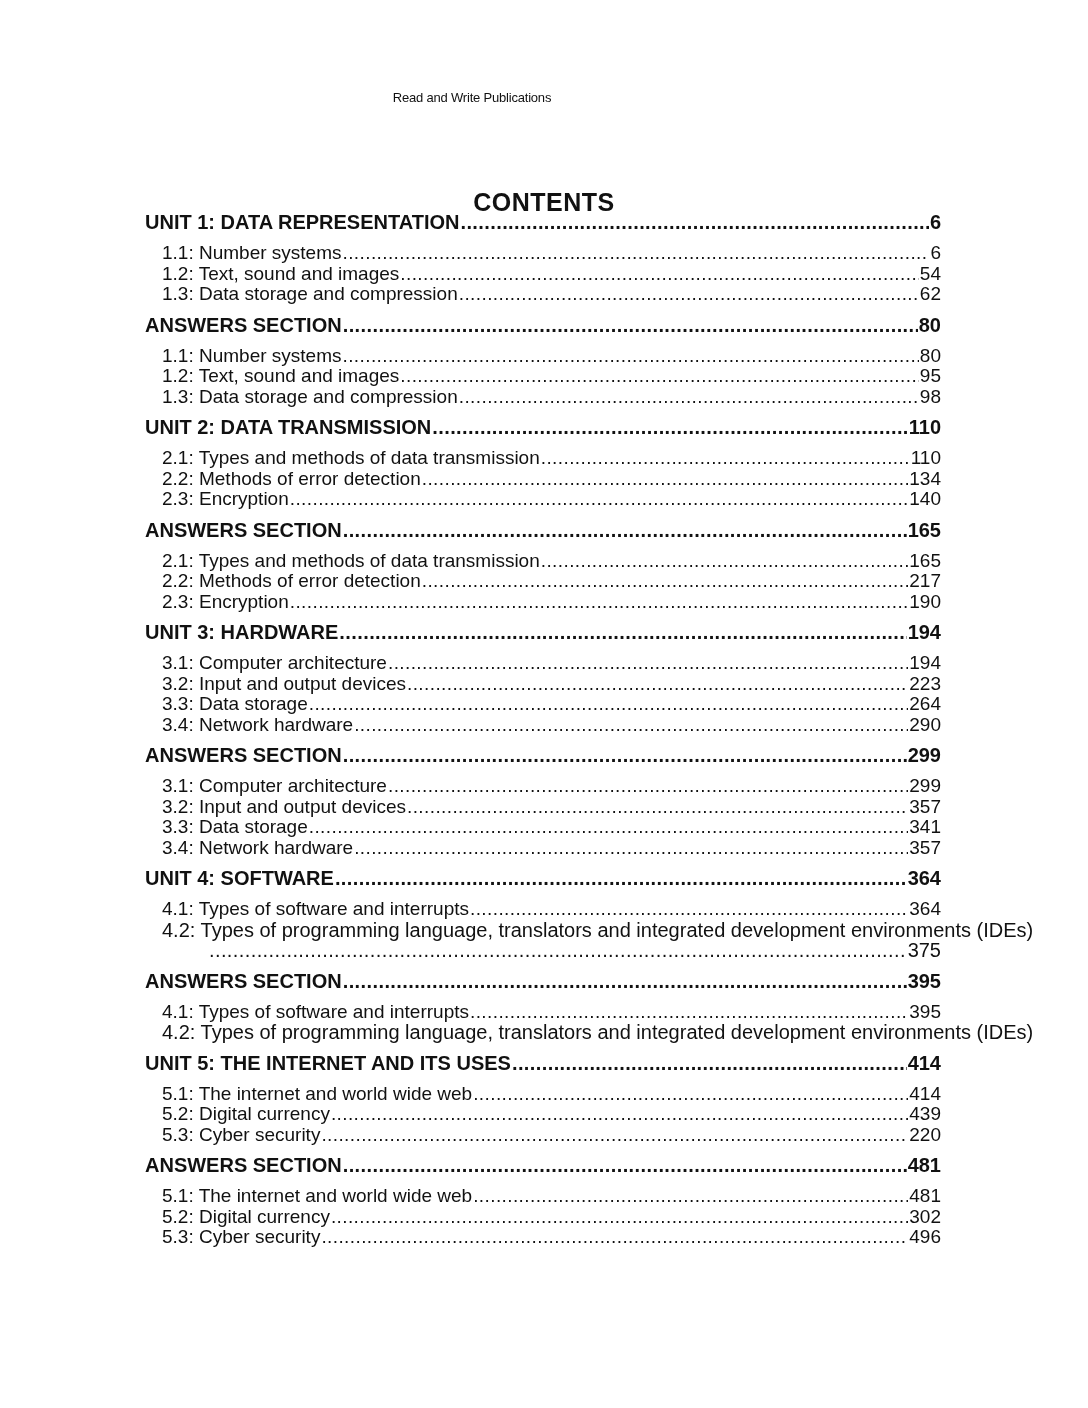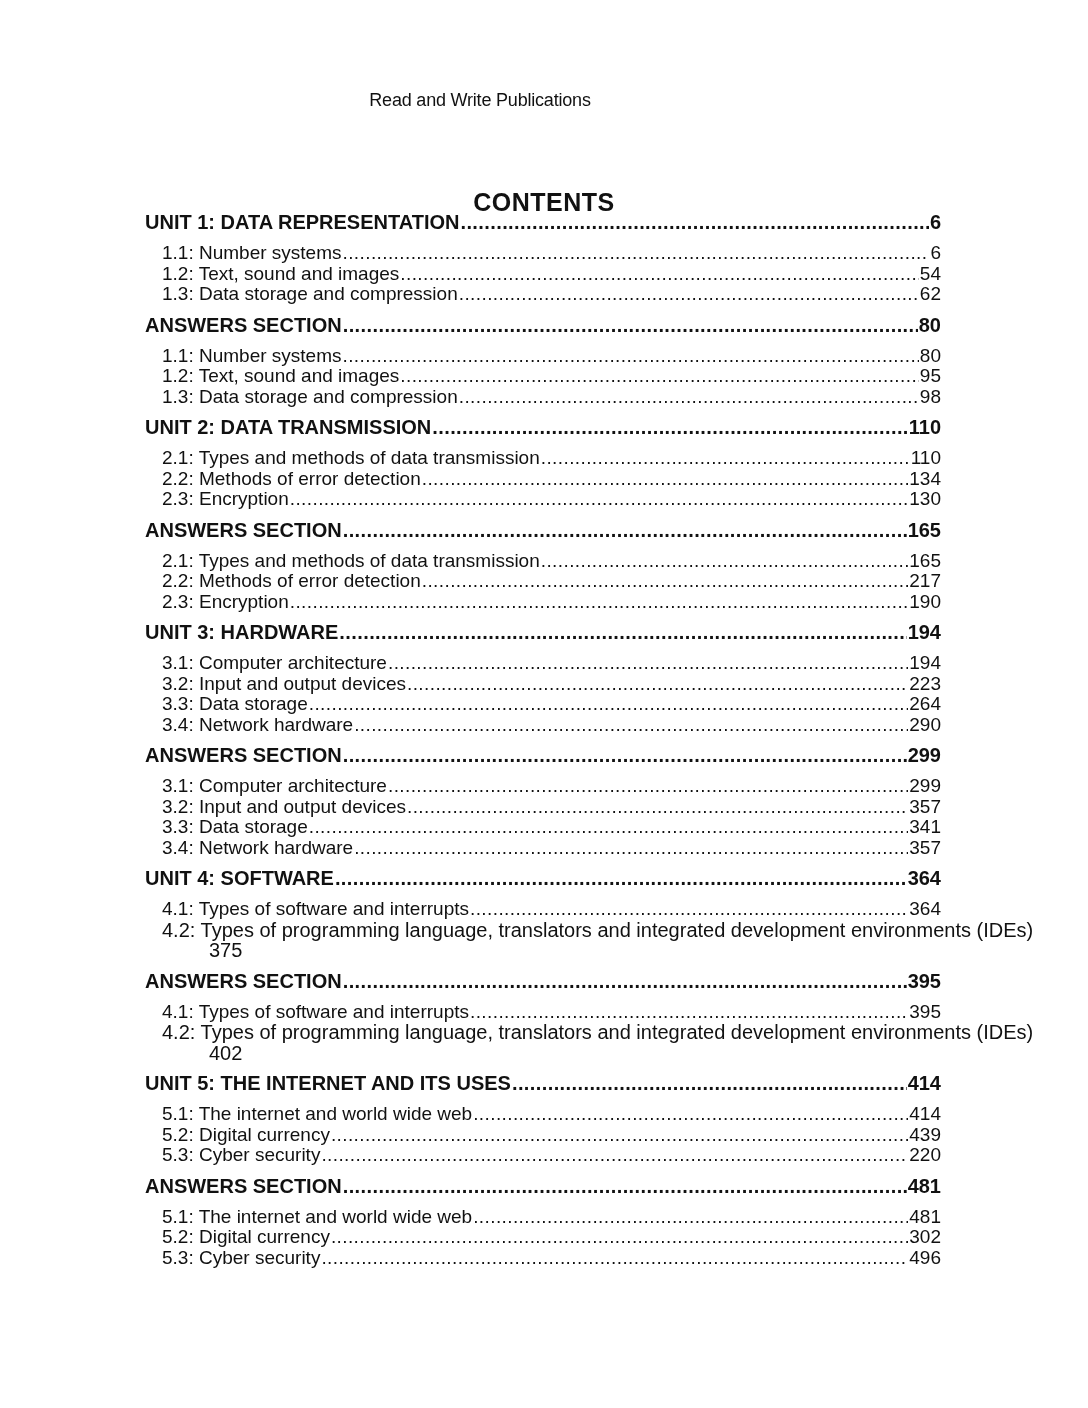--- a/index.html
+++ b/index.html
@@ -1,34 +1,34 @@
 <!DOCTYPE html>
 <html><head>
 <meta charset="utf-8">
 <style>
   html, body { margin: 0; padding: 0; background: #ffffff; }
   body { width: 1088px; height: 1408px; position: relative; overflow: hidden;
          font-family: "Liberation Sans", sans-serif; color: #111; }
-  .header { position: absolute; top: 90px; left: 16px; width: 928px; text-align: center;
-            font-size: 18px; letter-spacing: -0.2px; }
+  .header { position: absolute; top: 90px; left: 8px; width: 928px; text-align: center;
+            font-size: 13px; letter-spacing: -0.2px; }
   .title { position: absolute; top: 165px; left: 0; width: 1088px; text-align: center;
            font-size: 25px; font-weight: bold; letter-spacing: 0.5px; margin-top: 23px; }
   .toc { position: absolute; top: 212px; left: 145px; width: 796px; }
   .sec { margin-bottom: 0; }
   .row { display: flex; align-items: baseline; white-space: nowrap; }
   .row .label { flex: 0 0 auto; }
   .row .dots { flex: 1 1 auto; overflow: hidden; margin: 0 1px; }
   .row .dots::after { content: "....................................................................................................................................................................................................................................................................................................................................................."; letter-spacing: 0.4px; }
   .row .page { flex: 0 0 auto; }
   .lvl1 { font-weight: bold; font-size: 20px; height: 21px; line-height: 21px; margin-bottom: 10px; }
   .lvl2 { font-size: 19px; height: 20.5px; line-height: 20.5px; padding-left: 17px; }
   .lvl2.last { margin-bottom: 10px; }
   .wrap { font-size: 20px; padding-left: 17px; margin-bottom: 10px; text-align: right; }
   .wrap .line1 { height: 20.5px; line-height: 20.5px; white-space: nowrap; }
-  .wrap .row { padding-left: 46px; height: 20.5px; line-height: 20.5px; flex-direction: column; }
+  .wrap .row { padding-left: 46px; height: 20.5px; line-height: 20.5px; }
 </style>
 </head>
 <body>
 
 <div class="header">Read and Write Publications</div>
 <div class="title">CONTENTS</div>
 
 <div class="toc">
 
   <div class="sec">
@@ -89,21 +89,21 @@
         <span class="page">110</span>
       </div>
     <div class="row lvl2">
         <span class="label">2.2: Methods of error detection</span>
         <span class="dots"></span>
         <span class="page">134</span>
       </div>
     <div class="row lvl2 last">
         <span class="label">2.3: Encryption</span>
         <span class="dots"></span>
-        <span class="page">130</span>
+        <span class="page">140</span>
       </div>
   </div>
 
   <div class="sec">
     <div class="row lvl1">
         <span class="label">ANSWERS SECTION</span>
         <span class="dots"></span>
         <span class="page">165</span>
       </div>
     <div class="row lvl2">
@@ -205,24 +205,20 @@
         <span class="dots"></span>
         <span class="page">395</span>
       </div>
     <div class="row lvl2">
         <span class="label">4.1: Types of software and interrupts</span>
         <span class="dots"></span>
         <span class="page">395</span>
       </div>
     <div class="wrap">
       <div class="line1">4.2: Types of programming language, translators and integrated development environments (IDEs)</div>
-      <div class="row">
-          <span class="dots"></span>
-          <span class="page">402</span>
-        </div>
     </div>
   </div>
 
   <div class="sec">
     <div class="row lvl1">
         <span class="label">UNIT 5: THE INTERNET AND ITS USES</span>
         <span class="dots"></span>
         <span class="page">414</span>
       </div>
     <div class="row lvl2">

